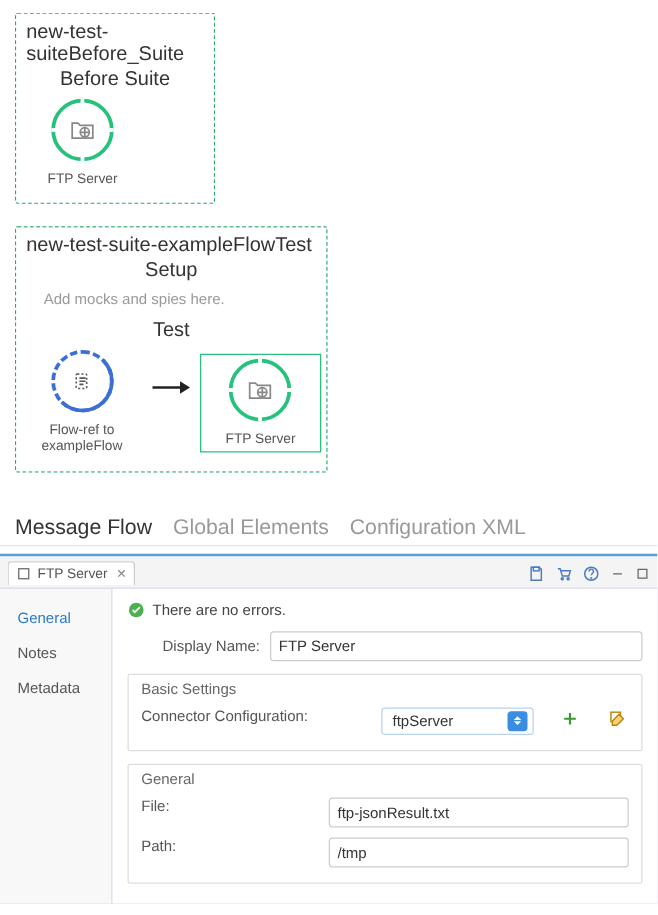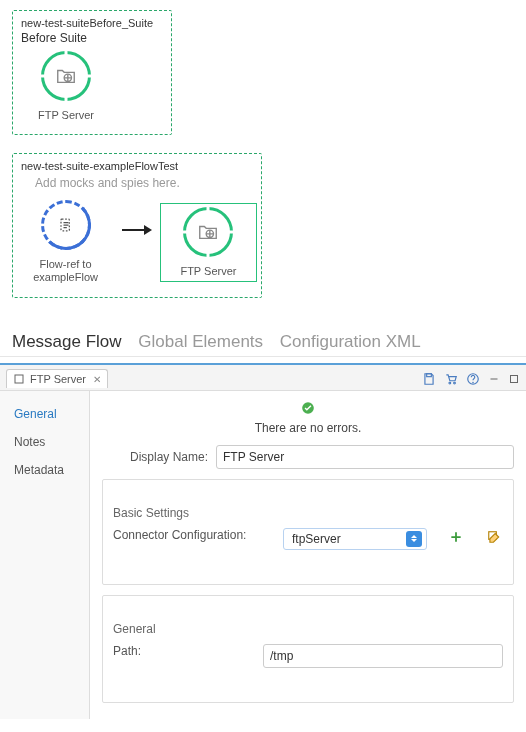--- a/index.html
+++ b/index.html
@@ -19,26 +19,27 @@
   }
 
   .suite-box {
     border: 1px dashed #2aa76a;
     border-radius: 2px;
     padding: 6px 8px 12px 8px;
     margin-bottom: 18px;
     position: relative;
   }
   .suite-label {
-    font-size: 11px;
+    font-size: 16px;
     color: #333;
     margin-bottom: 2px;
   }
   .section-heading {
-    font-size: 12px;
+    text-align: center;
+    font-size: 16px;
     color: #333;
     margin-bottom: 6px;
   }
   .hint {
     text-align: left;
     color: #999;
     font-size: 12px;
     margin: 4px 0 10px 14px;
   }
   .node-row {
@@ -153,37 +154,37 @@
     background: #f8f8f8;
     font-size: 12px;
   }
   .side-nav div { margin-bottom: 14px; color:#555; cursor:pointer;}
   .side-nav .active { color: #2a7ac2; font-weight:500;}
   .form-area {
     flex:1;
     background:#fff;
     padding: 10px 12px 16px 12px;
   }
-  .status-row { display:flex; align-items:center; gap:6px; font-size:12px; color:#444; margin-bottom:10px;flex-direction:column;}
+  .status-row { display:flex; align-items:center; gap:6px; font-size:12px; color:#444; margin-bottom:10px;}
   .form-row { display:flex; align-items:center; margin-bottom:8px; }
   .form-row label { width:100px; font-size:12px; color:#555; }
   .form-row.wide label { width: auto; margin-right: 8px; margin-left: 28px;}
   input[type=text] {
     flex:1;
     border:1px solid #ccc;
     border-radius:3px;
     padding:4px 6px;
     font-size:12px;
     background:#fff;
     color:#333;
   }
   .fieldset {
     border:1px solid #ddd;
     border-radius:2px;
-    padding:26px 10px;
+    padding:4px 10px;
     margin-top:10px;
   }
   .fieldset .legend {
     font-size:12px;
     color:#666;
     margin:-18px 0 8px -4px;
     background:#fff;
     display:inline-block;
     padding:0 4px;
   }
@@ -195,20 +196,21 @@
     border-radius:3px;
     height:22px;
     display:flex;
     align-items:center;
     justify-content:space-between;
     padding:0 4px 0 8px;
     font-size:12px;
     background:#fff;
     color:#333;
     cursor:pointer;
+    margin-left:22px;
   }
   .select .chevrons {
     width:16px;height:16px;
     background:#3a8de0;
     border-radius:3px;
     display:flex;
     flex-direction:column;
     align-items:center;
     justify-content:center;
     gap:1px;
@@ -245,21 +247,23 @@
               <path d="M10 14h8M14 10v8"></path>
           </svg>
         </div>
         <div class="caption">FTP Server</div>
       </div>
     </div>
   </div>
 
   <div class="suite-box" style="width:250px;">
     <div class="suite-label">new-test-suite-exampleFlowTest</div>
+    <div class="section-heading">Setup</div>
     <div class="hint">Add mocks and spies here.</div>
+    <div class="section-heading">Test</div>
 
     <div class="node-row">
       <div class="node">
         <div class="circle dashed half">
           <svg width="20" height="20" viewBox="0 0 24 24" fill="none" stroke="#555" stroke-width="1.5">
             <rect x="6" y="5" width="10" height="14" rx="1" stroke-dasharray="2 2"></rect>
             <path d="M9 9h6M9 12h6M9 15h4"></path>
           </svg>
         </div>
         <div class="caption">Flow-ref to exampleFlow</div>
@@ -368,19 +372,23 @@
             </svg>
         </span>
       </div>
 
     </div>
 
     <div class="fieldset">
       <span class="legend">General</span>
 
       <div class="form-row-inner">
+        <label style="width:130px;">File:</label>
+        <input type="text" class="small-input" value="ftp-jsonResult.txt" style="">
+      </div>
+      <div class="form-row-inner">
         <label style="width:130px;">Path:</label>
         <input type="text" class="small-input" value="/tmp" style="">
       </div>
     </div>
 
   </div>
 </div>
 
 </body></html>

